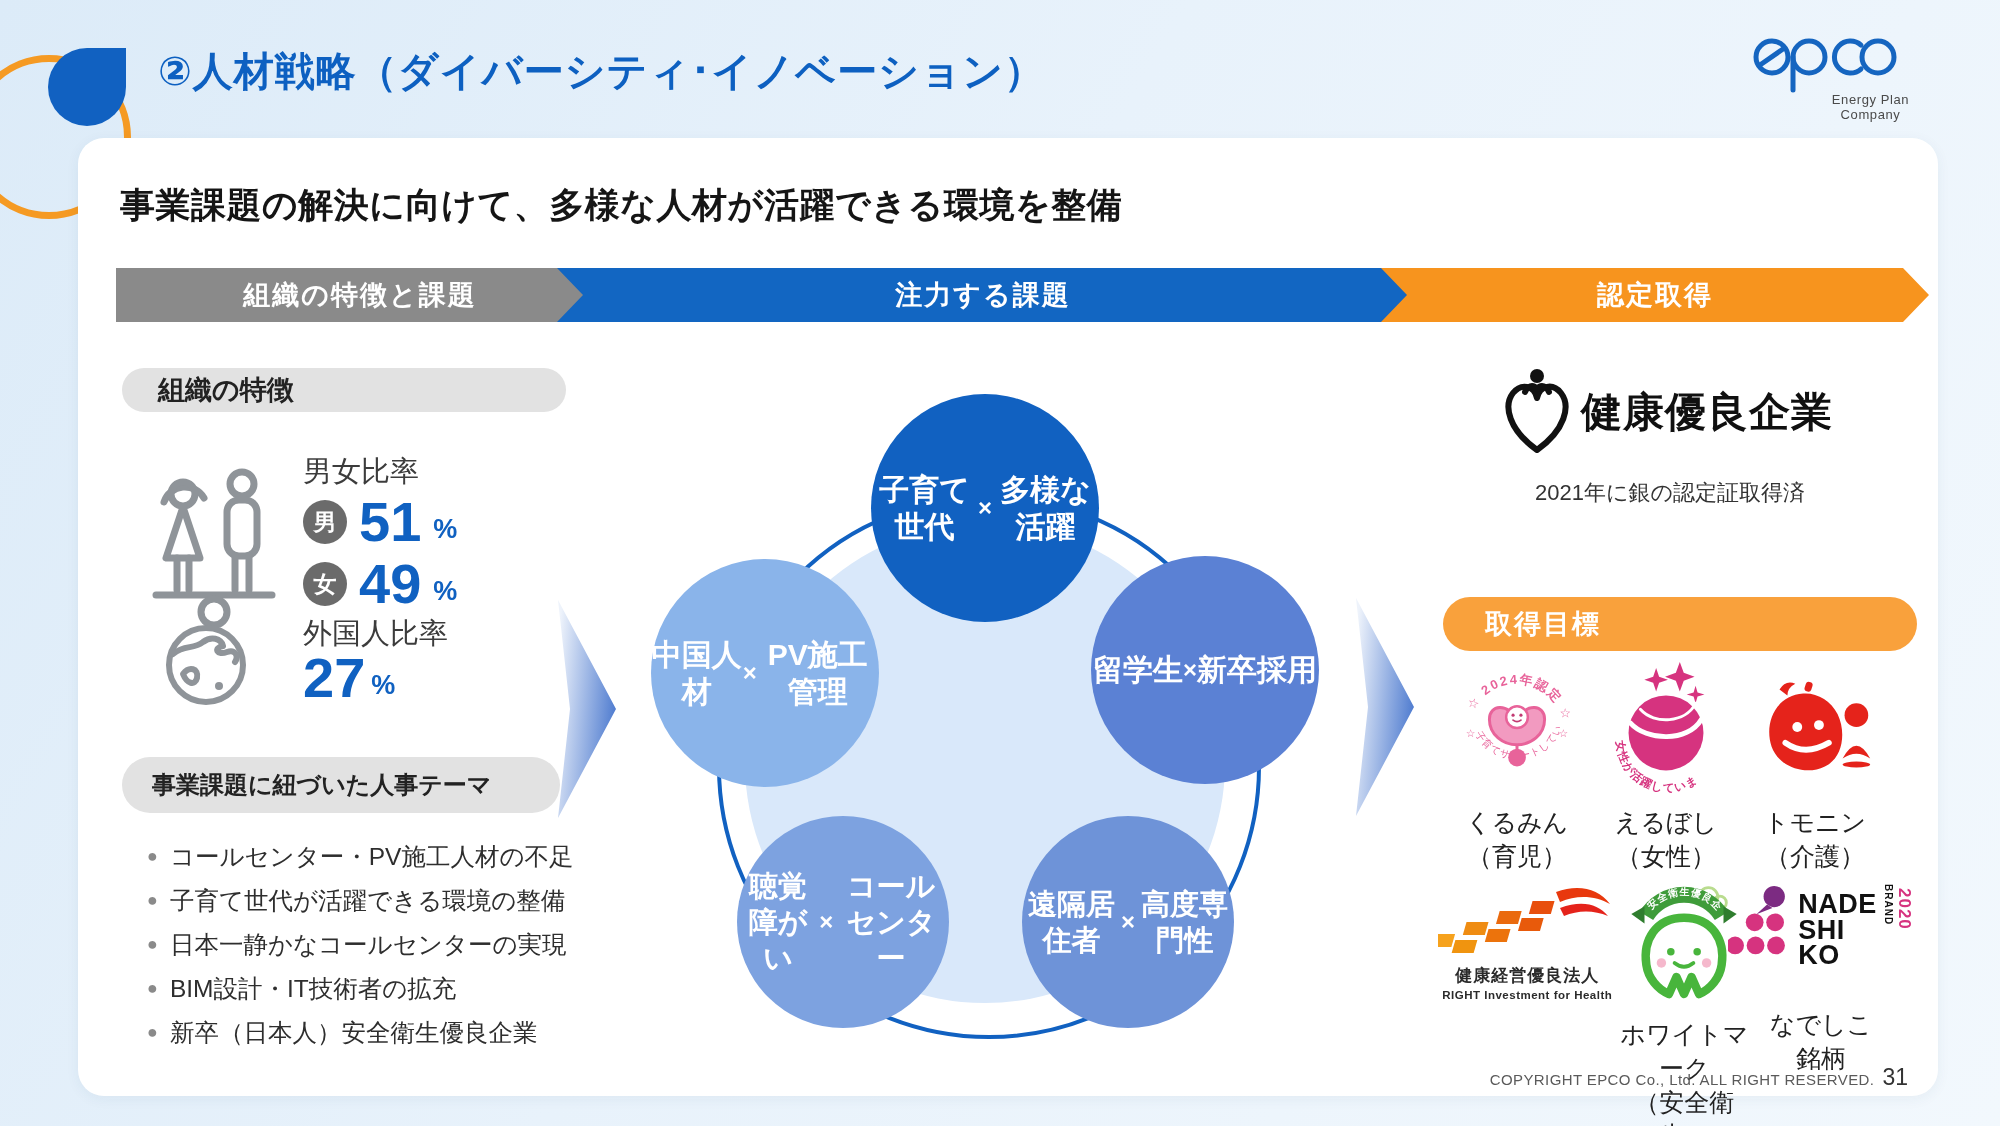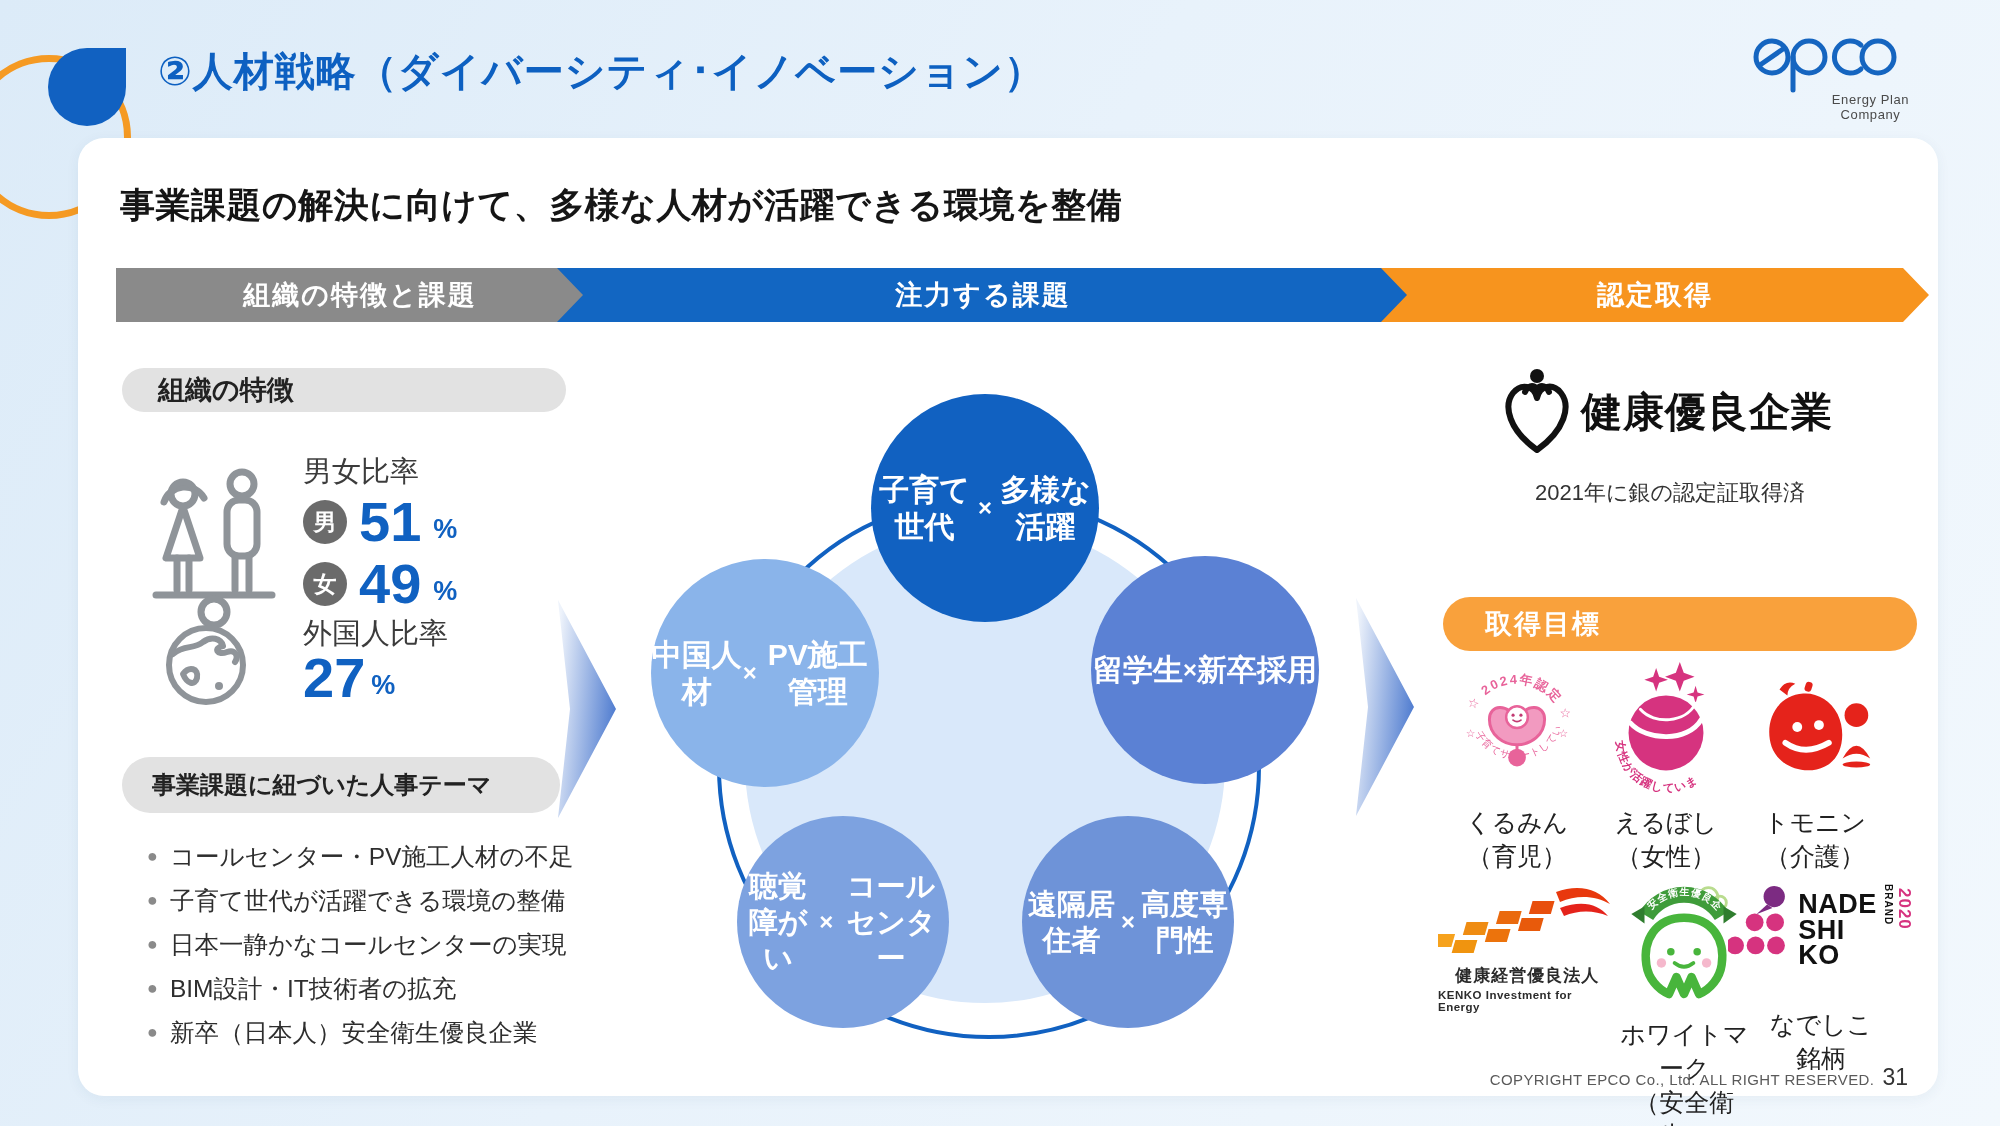--- a/index.html
+++ b/index.html
@@ -335,21 +335,21 @@
           <rect x="70" y="29" width="22" height="13" fill="#ea6a0e" transform="skewX(-16)"></rect>
           <rect x="100" y="19" width="22" height="13" fill="#e84f0d" transform="skewX(-16)"></rect>
           <rect x="34" y="58" width="22" height="13" fill="#f0940f" transform="skewX(-16)"></rect>
           <rect x="64" y="47" width="22" height="13" fill="#ec730c" transform="skewX(-16)"></rect>
           <rect x="94" y="36" width="22" height="13" fill="#e85a0b" transform="skewX(-16)"></rect>
           <path d="M118,10 C140,2 160,6 172,22 C158,14 140,12 122,20 Z" fill="#e8380d"></path>
           <path d="M122,26 C144,18 160,22 170,34 C156,28 140,28 126,34 Z" fill="#e5231b"></path>
         </g>
       </svg>
       <div class="kenko-title">健康経営優良法人</div>
-      <div class="kenko-sub">KENKO Investment for Energy</div>
+      <div class="kenko-sub">RIGHT Investment for Health</div>
     </div>
     <div class="logo-cell">
       <svg width="132" height="128" viewBox="0 0 140 136">
         <defs>
             <path id="wmRib" d="M 32,34 A 46,46 0 0 1 108,34"></path>
           </defs>
         <circle cx="96" cy="16" r="10" fill="none" stroke="#b9dc8e" stroke-width="3"></circle>
         <circle cx="108" cy="22" r="7" fill="none" stroke="#b9dc8e" stroke-width="3"></circle>
         <path d="M 30,36 A 47,47 0 0 1 110,36" fill="none" stroke="#3f9c3a" stroke-width="17"></path>
         <path d="M28,26 L14,34 L28,44 Z" fill="#2f7d2e"></path>

